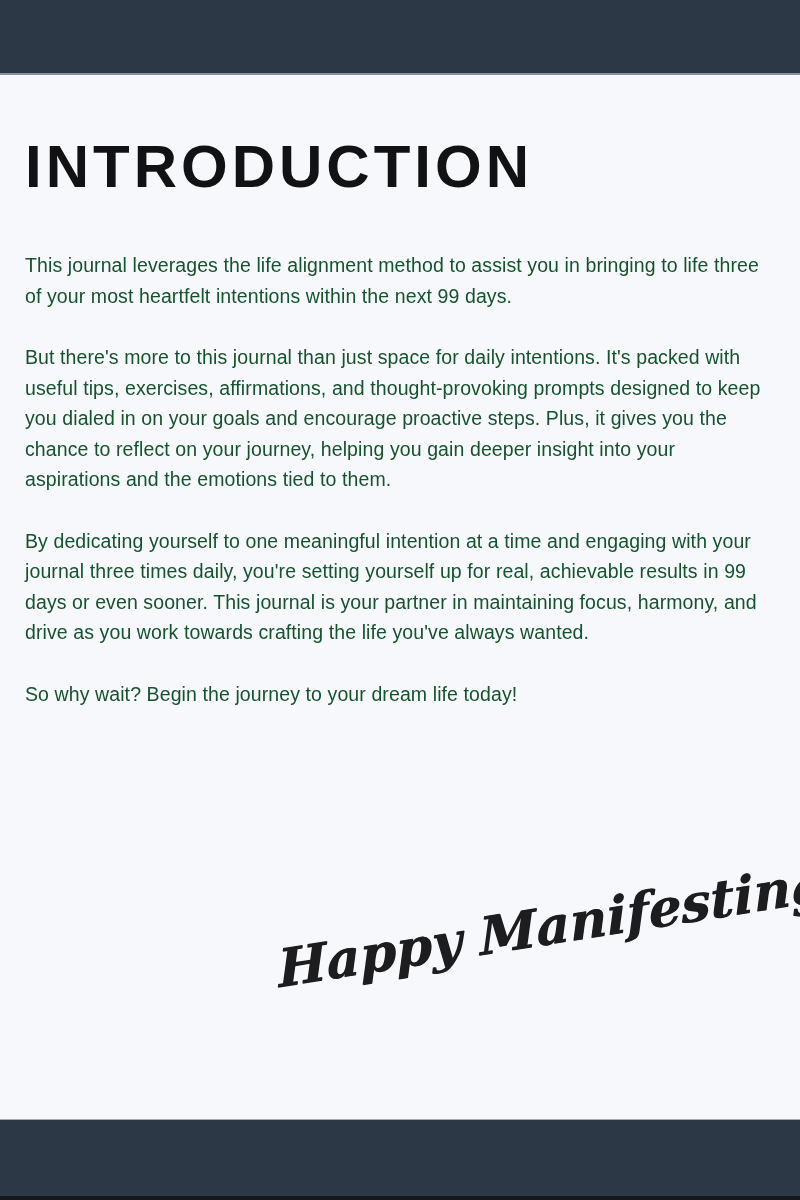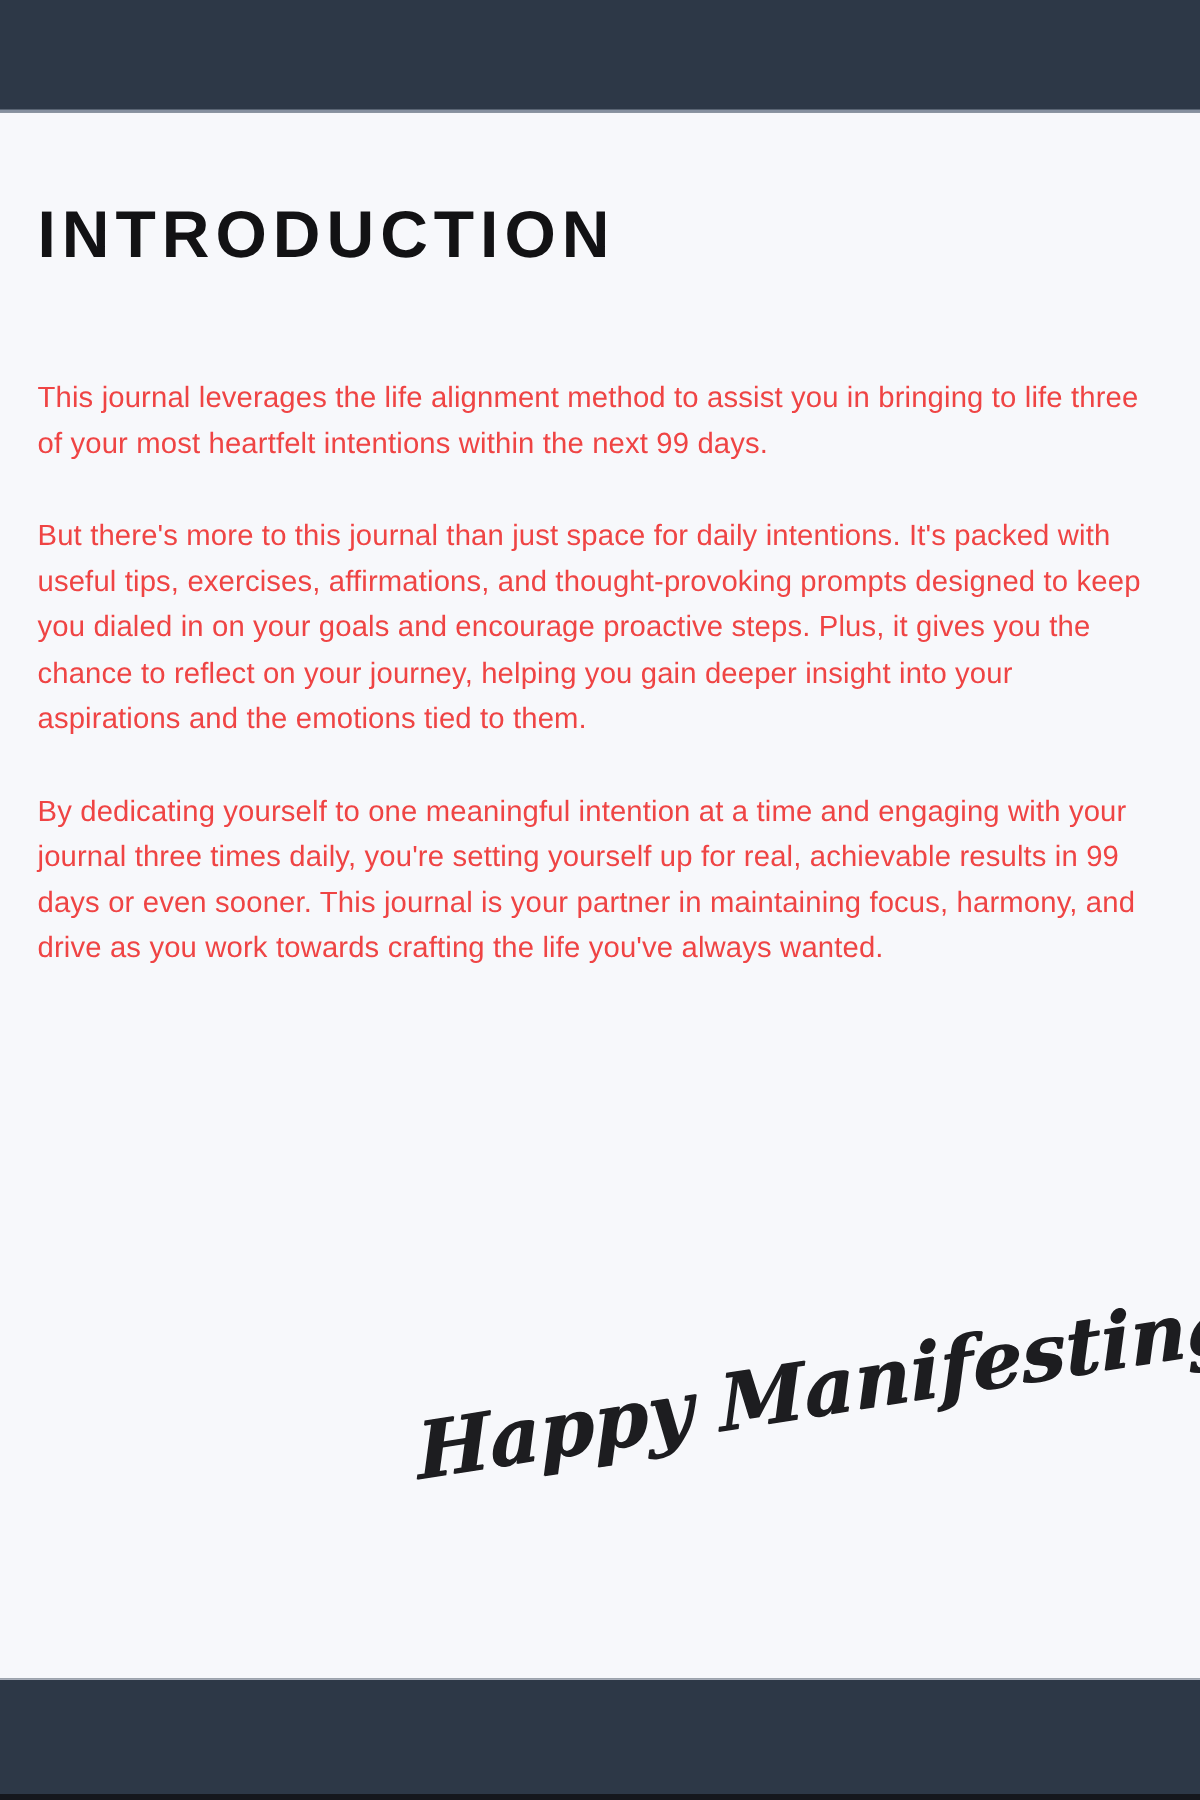--- a/index.html
+++ b/index.html
@@ -27,35 +27,35 @@
   .bottom-edge {
     position: absolute;
     bottom: 0; left: 0;
     width: 800px; height: 4px;
     background: #15171d;
   }
   .page-title {
     position: absolute;
     top: 132px; left: 25px;
     font-family: "Liberation Sans", sans-serif;
-    font-size: 44px;
+    font-size: 60px;
     font-weight: bold;
     letter-spacing: 4px;
     color: #121214;
   }
   .text-area {
     position: absolute;
     top: 219px; left: 25px;
     width: 750px;
   }
   .text-area p {
     font-size: 19.5px;
     line-height: 30.5px;
     letter-spacing: 0.1px;
-    color: #ef4444;
+    color: #14532d;
     margin-top: 31px;
   }
   .signoff {
     position: absolute;
     top: 938px; left: 278px;
     width: 500px;
     transform: rotate(-9deg) skewX(-6deg);
     transform-origin: left center;
     font-family: "DejaVu Serif", serif;
     font-style: italic;
@@ -70,18 +70,19 @@
 <body>
 
 <div class="top-bar"></div>
 
 <h1 class="page-title">INTRODUCTION</h1>
 
 <div class="text-area">
   <p>This journal leverages the life alignment method to assist you in bringing to life three of your most heartfelt intentions within the next 99 days.</p>
   <p>But there's more to this journal than just space for daily intentions. It's packed with useful tips, exercises, affirmations, and thought-provoking prompts designed to keep you dialed in on your goals and encourage proactive steps. Plus, it gives you the chance to reflect on your journey, helping you gain deeper insight into your aspirations and the emotions tied to them.</p>
   <p>By dedicating yourself to one meaningful intention at a time and engaging with your journal three times daily, you're setting yourself up for real, achievable results in 99 days or even sooner. This journal is your partner in maintaining focus, harmony, and drive as you work towards crafting the life you've always wanted.</p>
+  <p>So why wait? Begin the journey to your dream life today!</p>
 </div>
 
 <div class="signoff">Happy Manifesting!</div>
 
 <div class="bottom-bar"></div>
 <div class="bottom-edge"></div>
 
 </body></html>

